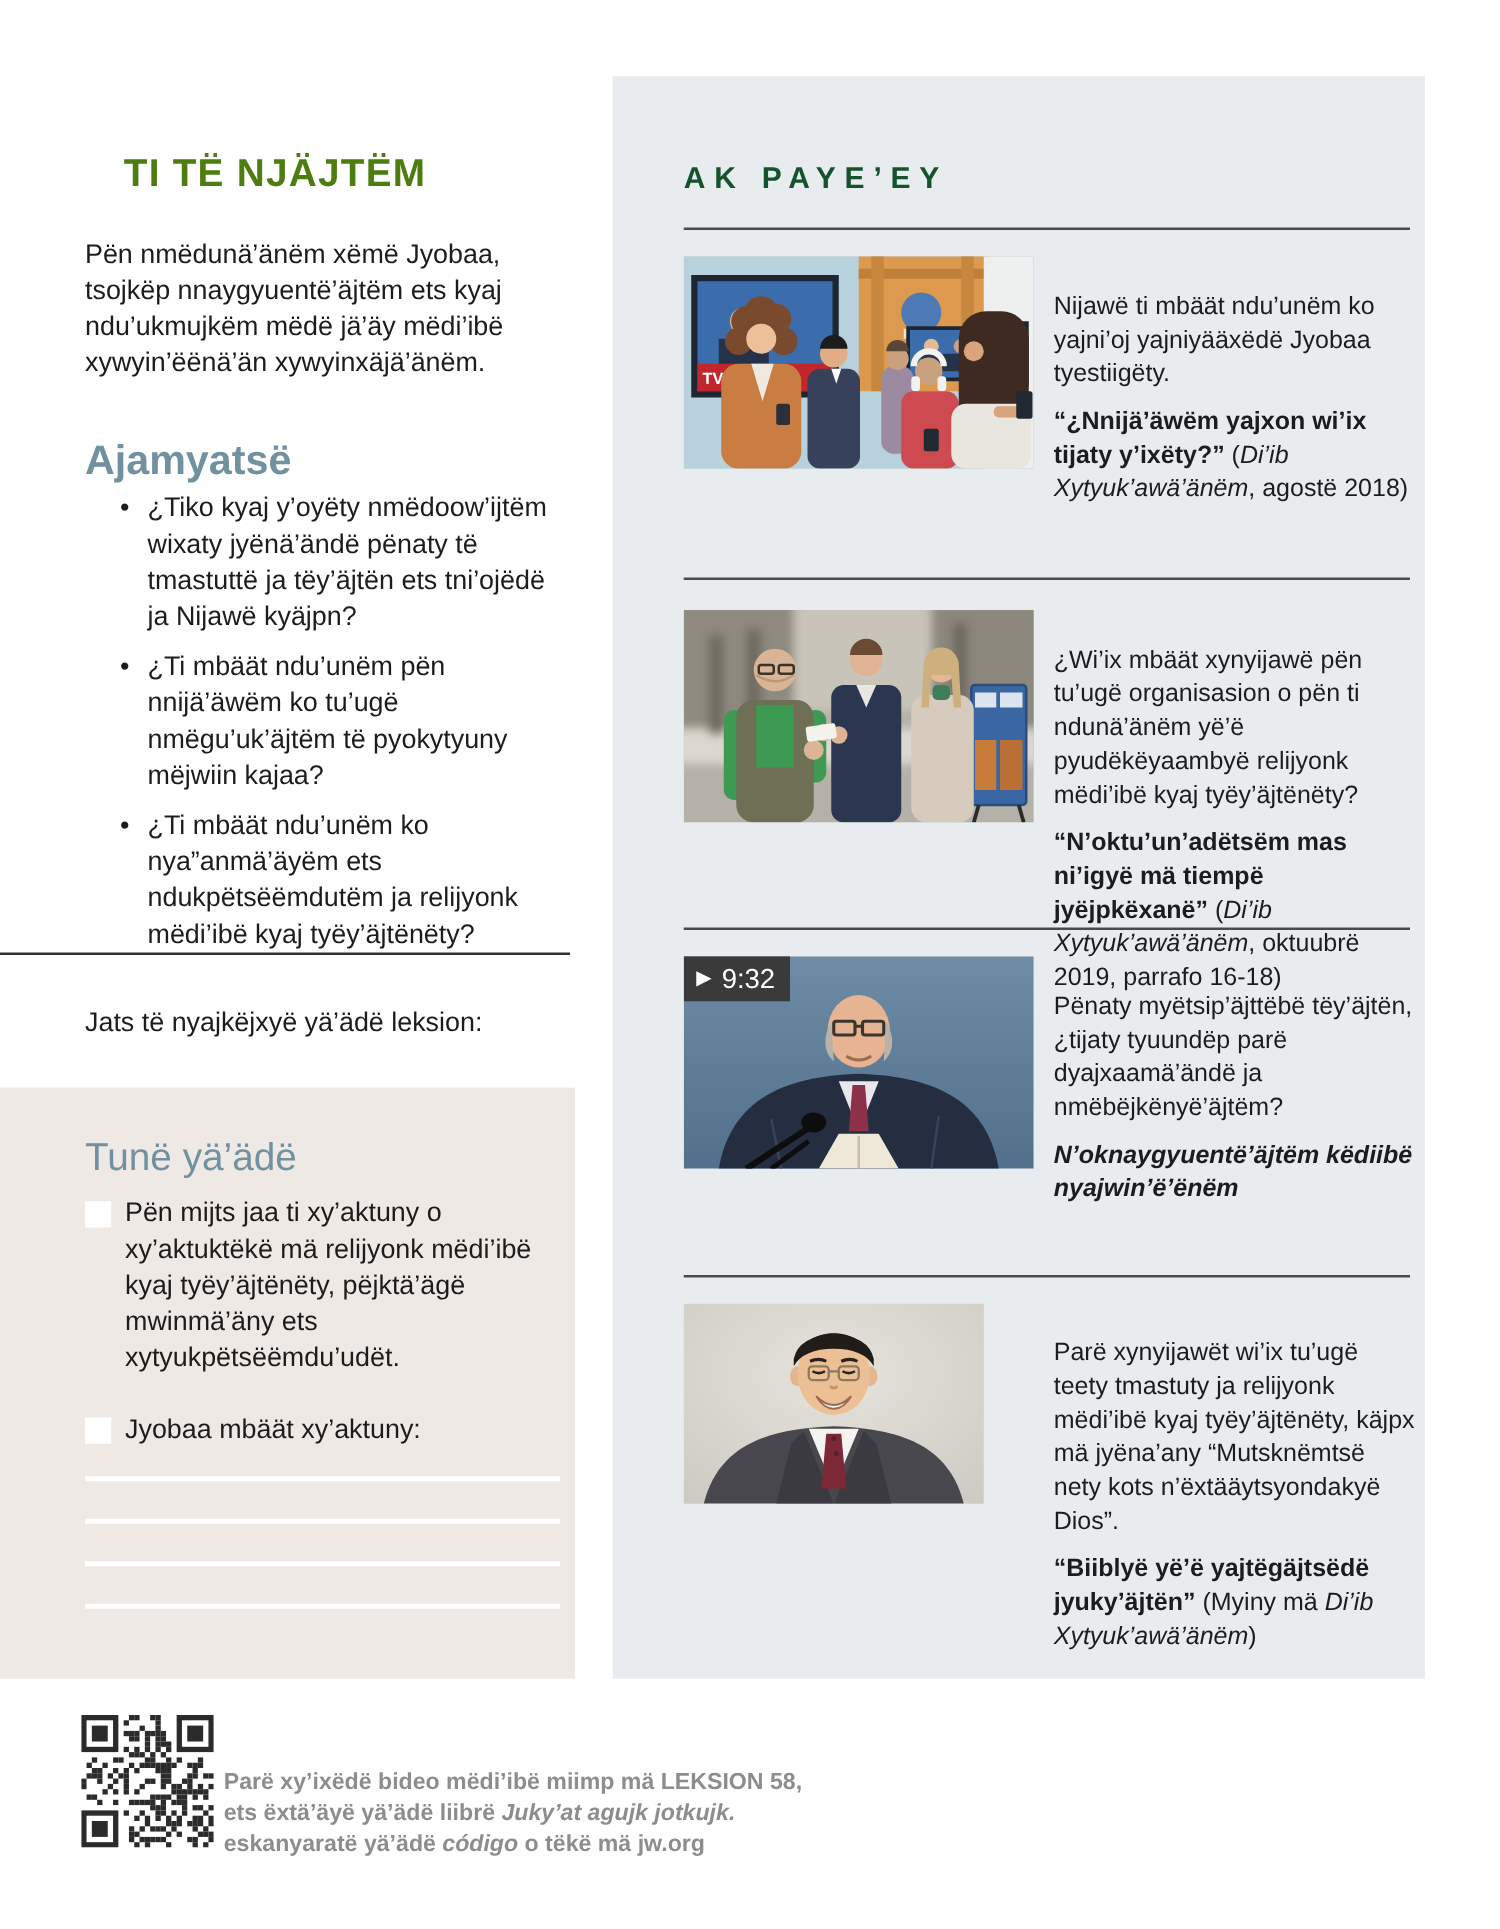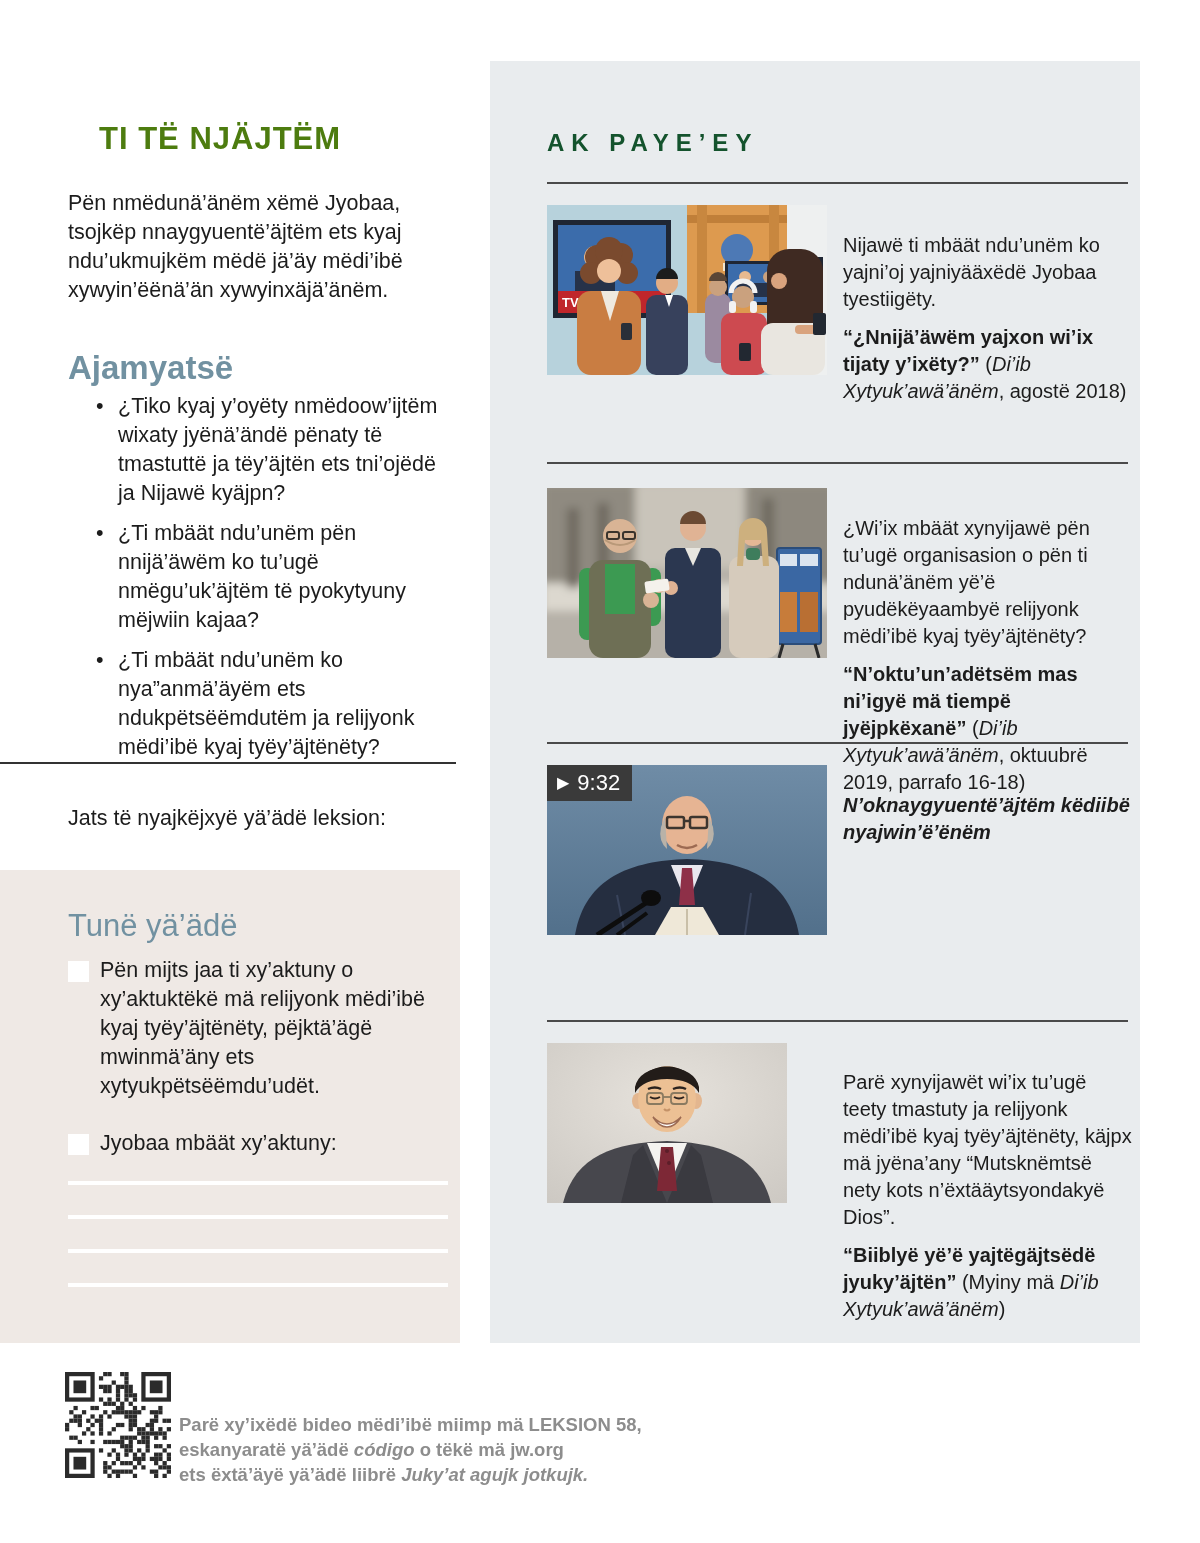--- a/index.html
+++ b/index.html
@@ -240,20 +240,21 @@
           <line x1="70" y1="170" x2="100" y2="148" stroke="#0d0d0d" stroke-width="4"></line>
         </g>
       </svg>
       <div class="badge">
         <span class="play">▶</span>
         <span>9:32</span>
       </div>
     </figure>
 
     <div class="entry-text t3">
+      <p>Pënaty myëtsip’äjttëbë tëy’äjtën, ¿tijaty tyuundëp parë dyajxaamä’ändë ja nmëbëjkënyë’äjtëm?</p>
       <p class="note">N’oknaygyuentë’äjtëm këdiibë nyajwin’ë’ënëm</p>
     </div>
 
     <figure class="entry-img img4" style="margin:0">
       <svg width="240" height="160" viewBox="0 0 240 160">
         <defs>
           <radialGradient id="pbg" cx="0.5" cy="0.35" r="0.8">
             <stop offset="0" stop-color="#e6e2dc"></stop>
               <stop offset="1" stop-color="#cdc9c3"></stop>
           </radialGradient>
@@ -509,17 +510,17 @@
       <rect x="2" y="2" width="3" height="3" fill="#2b2b2b"></rect>
       <rect x="18" y="0" width="7" height="7" fill="#2b2b2b"></rect>
       <rect x="19" y="1" width="5" height="5" fill="#ffffff"></rect>
       <rect x="20" y="2" width="3" height="3" fill="#2b2b2b"></rect>
       <rect x="0" y="18" width="7" height="7" fill="#2b2b2b"></rect>
       <rect x="1" y="19" width="5" height="5" fill="#ffffff"></rect>
       <rect x="2" y="20" width="3" height="3" fill="#2b2b2b"></rect>
     </svg>
   <div class="f-text">
     <div><span>Parë xy’ixëdë bideo mëdi’ibë miimp mä LEKSION 58,</span></div>
+    <div><span>ets ëxtä’äyë yä’ädë liibrë </span><span class="it">Juky’at agujk jotkujk.</span></div>
     <div><span>eskanyaratë yä’ädë </span><span class="it">código</span><span> o tëkë mä jw.org</span></div>
-    <div><span>ets ëxtä’äyë yä’ädë liibrë </span><span class="it">Juky’at agujk jotkujk.</span></div>
   </div>
 
 </div>
 
 </body></html>

